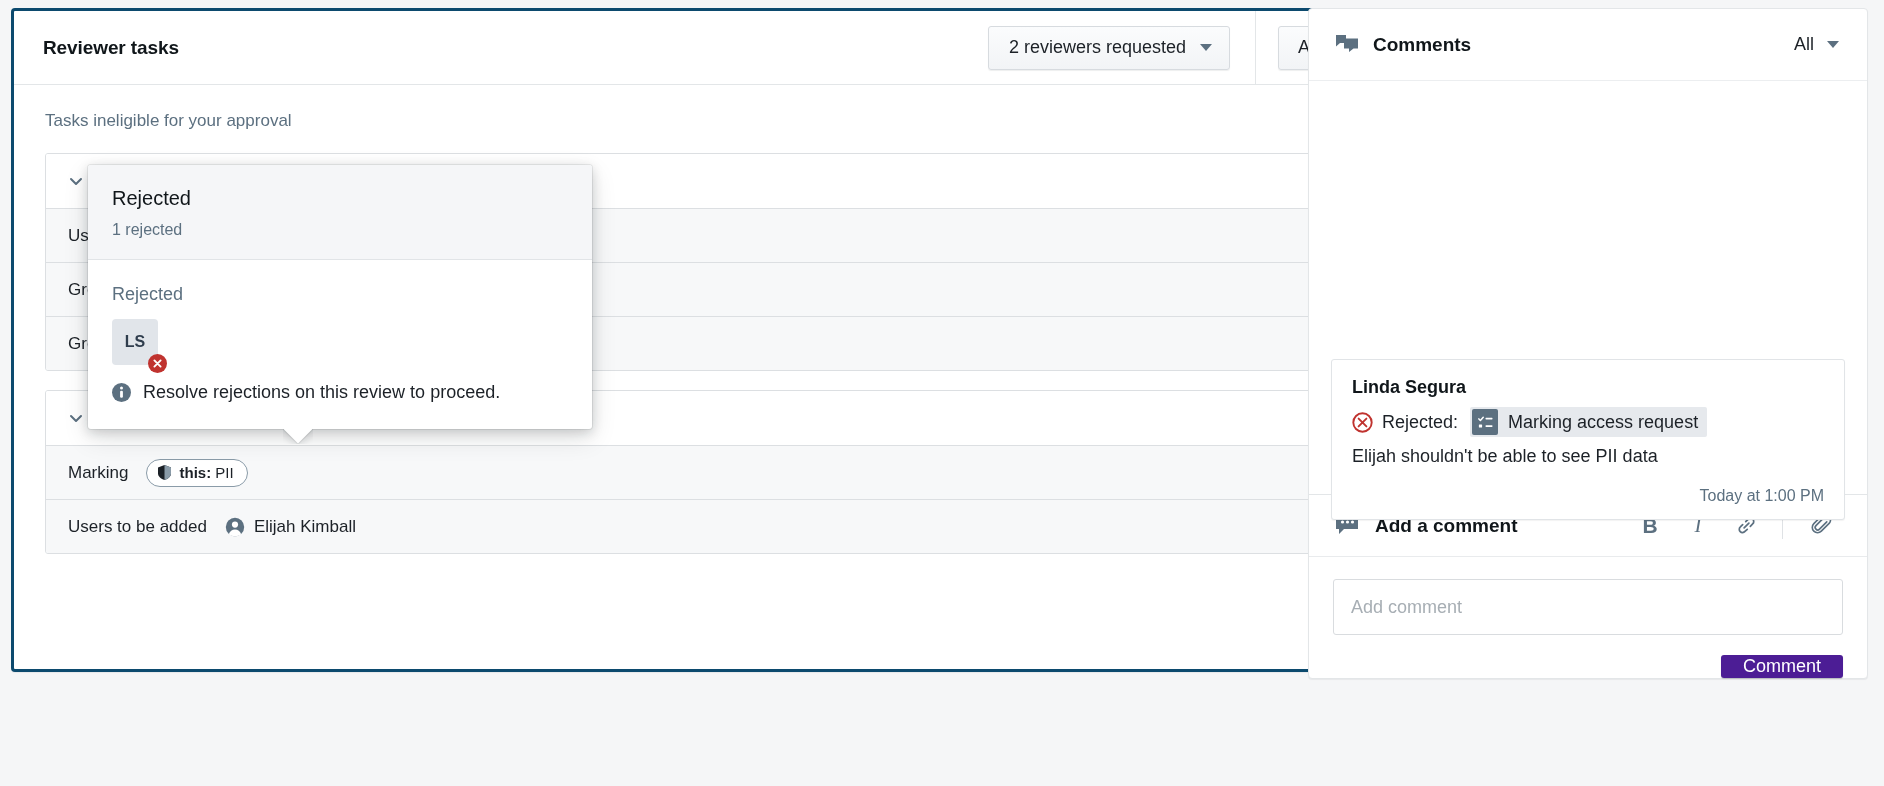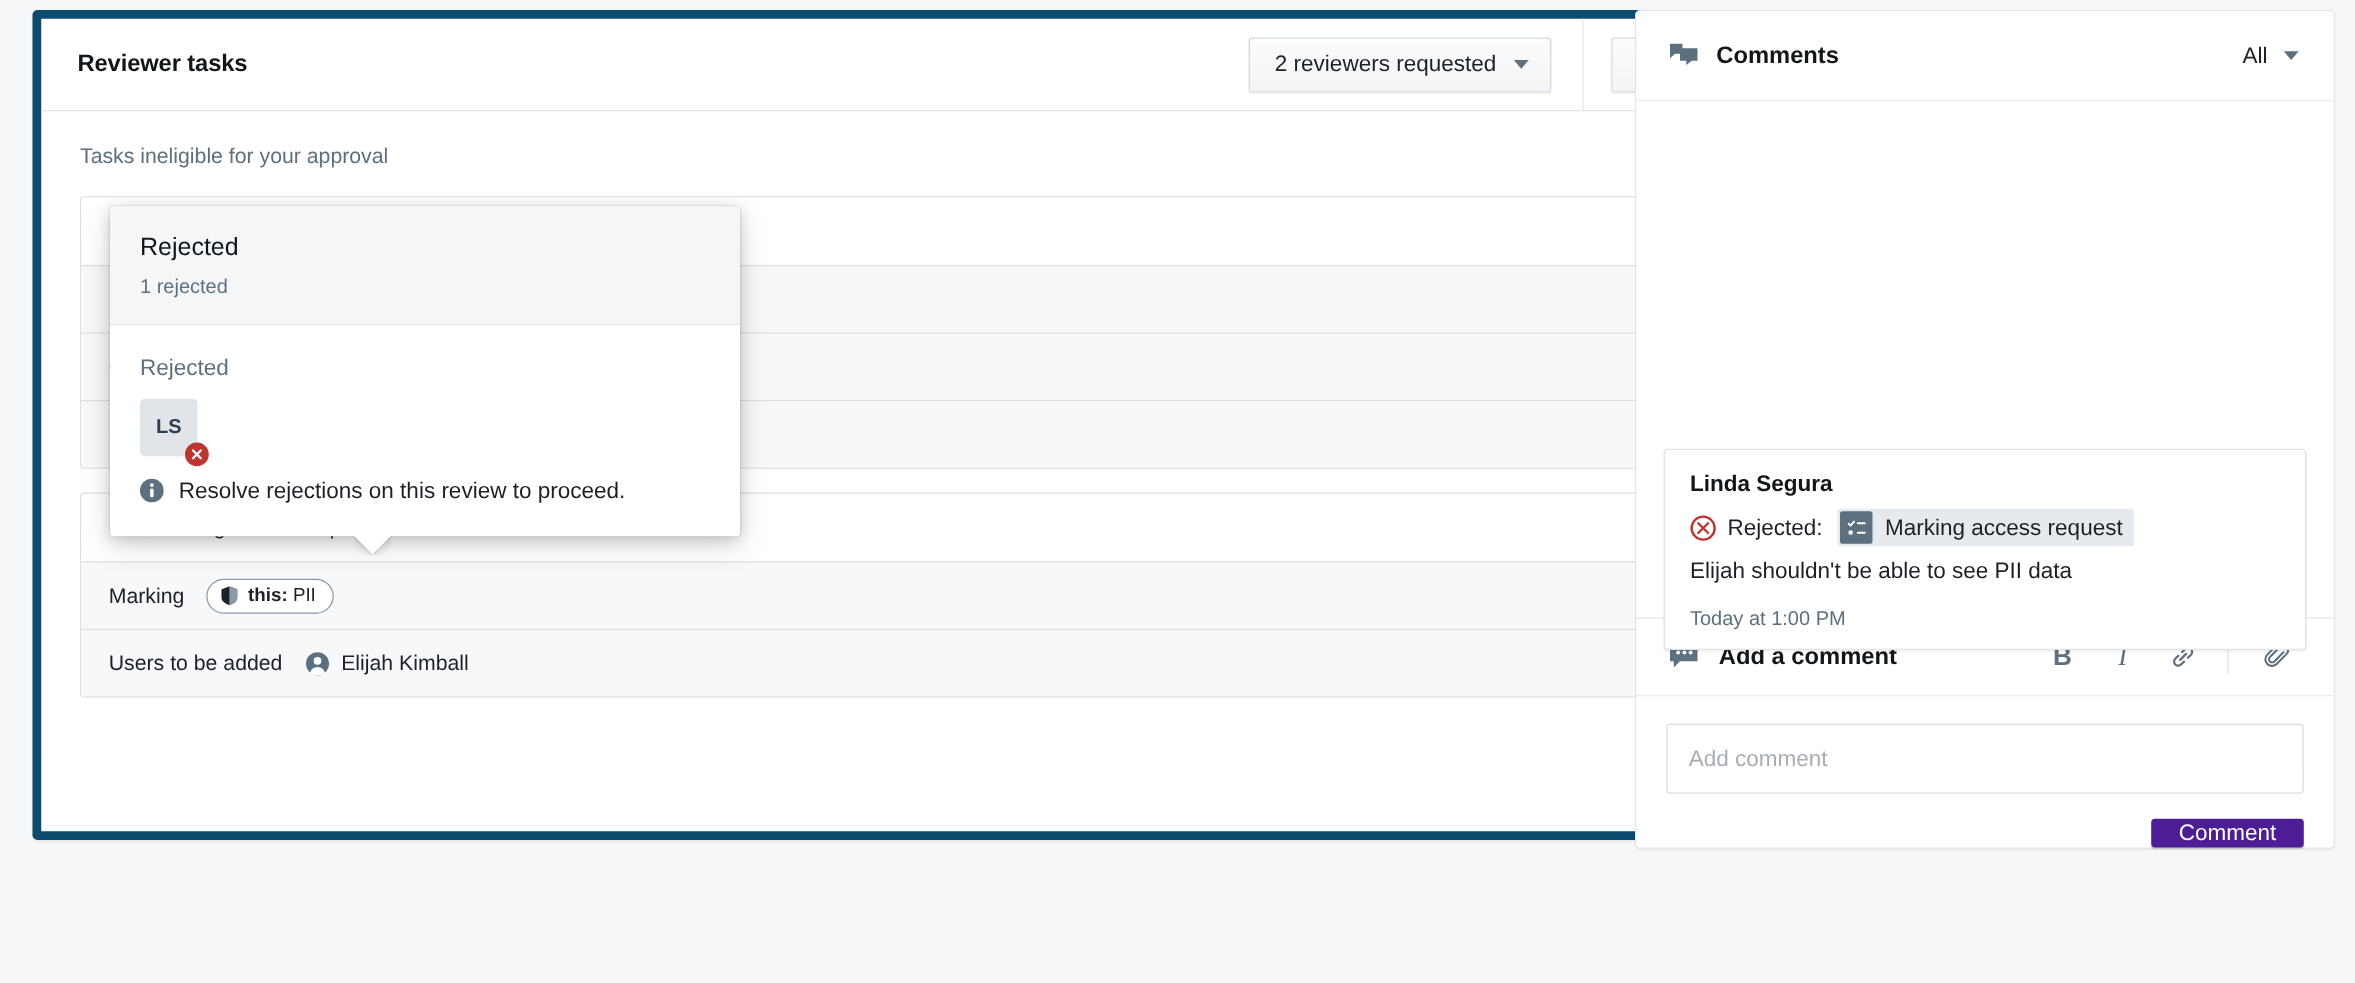--- a/index.html
+++ b/index.html
@@ -13,26 +13,26 @@
     position: relative;
     width: 1884px;
     height: 786px;
     background: #f5f6f7;
     overflow: hidden;
   }
 
   
   .left-panel {
     position: absolute;
-    left: 26px;
+    left: 11px;
     top: 8px;
     width: 1432px;
     height: 664px;
     background: #ffffff;
-    border: 7px solid #0c4a6e;
+    border: 3px solid #0c4a6e;
     border-radius: 4px;
     box-shadow: 0 1px 1px rgba(16,22,26,0.06);
     box-sizing: border-box;
   }
 
   .panel-header {
     height: 74px;
     display: flex;
     align-items: center;
     border-bottom: 1px solid #e3e6e8;
@@ -354,20 +354,21 @@
     justify-content: center;
   }
   .cmt-text {
     font-size: 18px;
     color: #1c2127;
     margin-bottom: 9px;
   }
   .cmt-time {
     font-size: 16px;
     color: #5c7080;
+    text-align: right;
     margin-top: 20px;
   }
 
   .add-cmt {
     border-top: 1px solid #e3e6e8;
   }
   .add-cmt-bar {
     height: 62px;
     display: flex;
     align-items: center;

